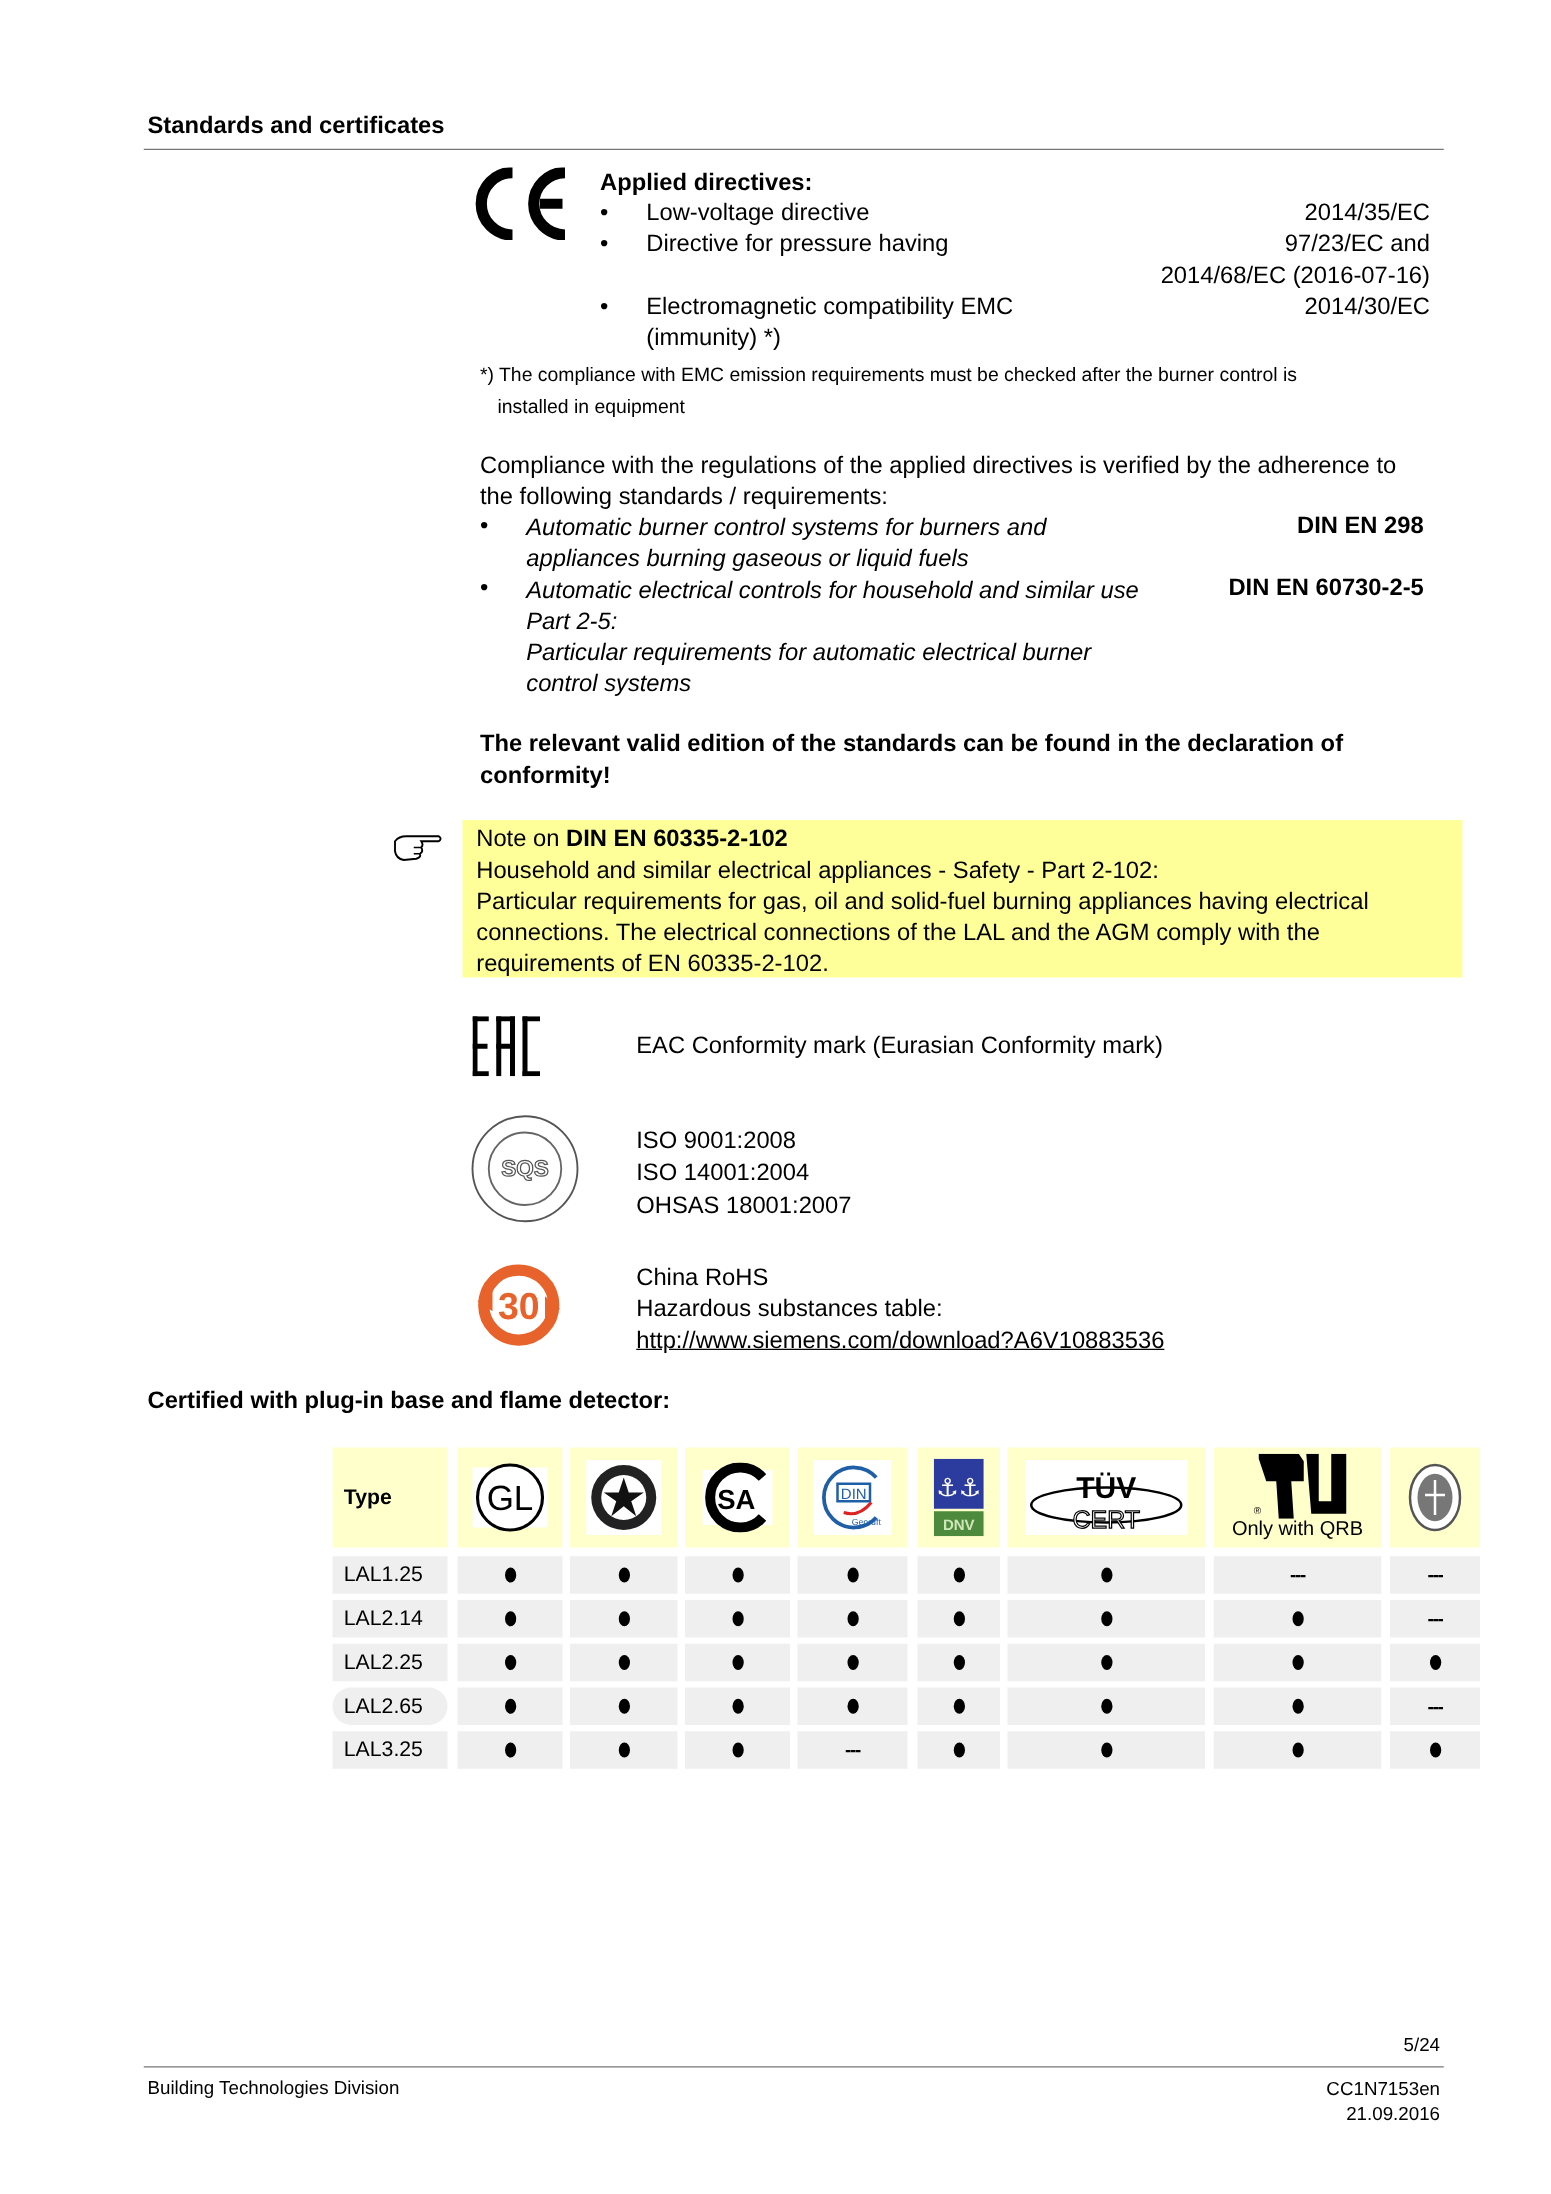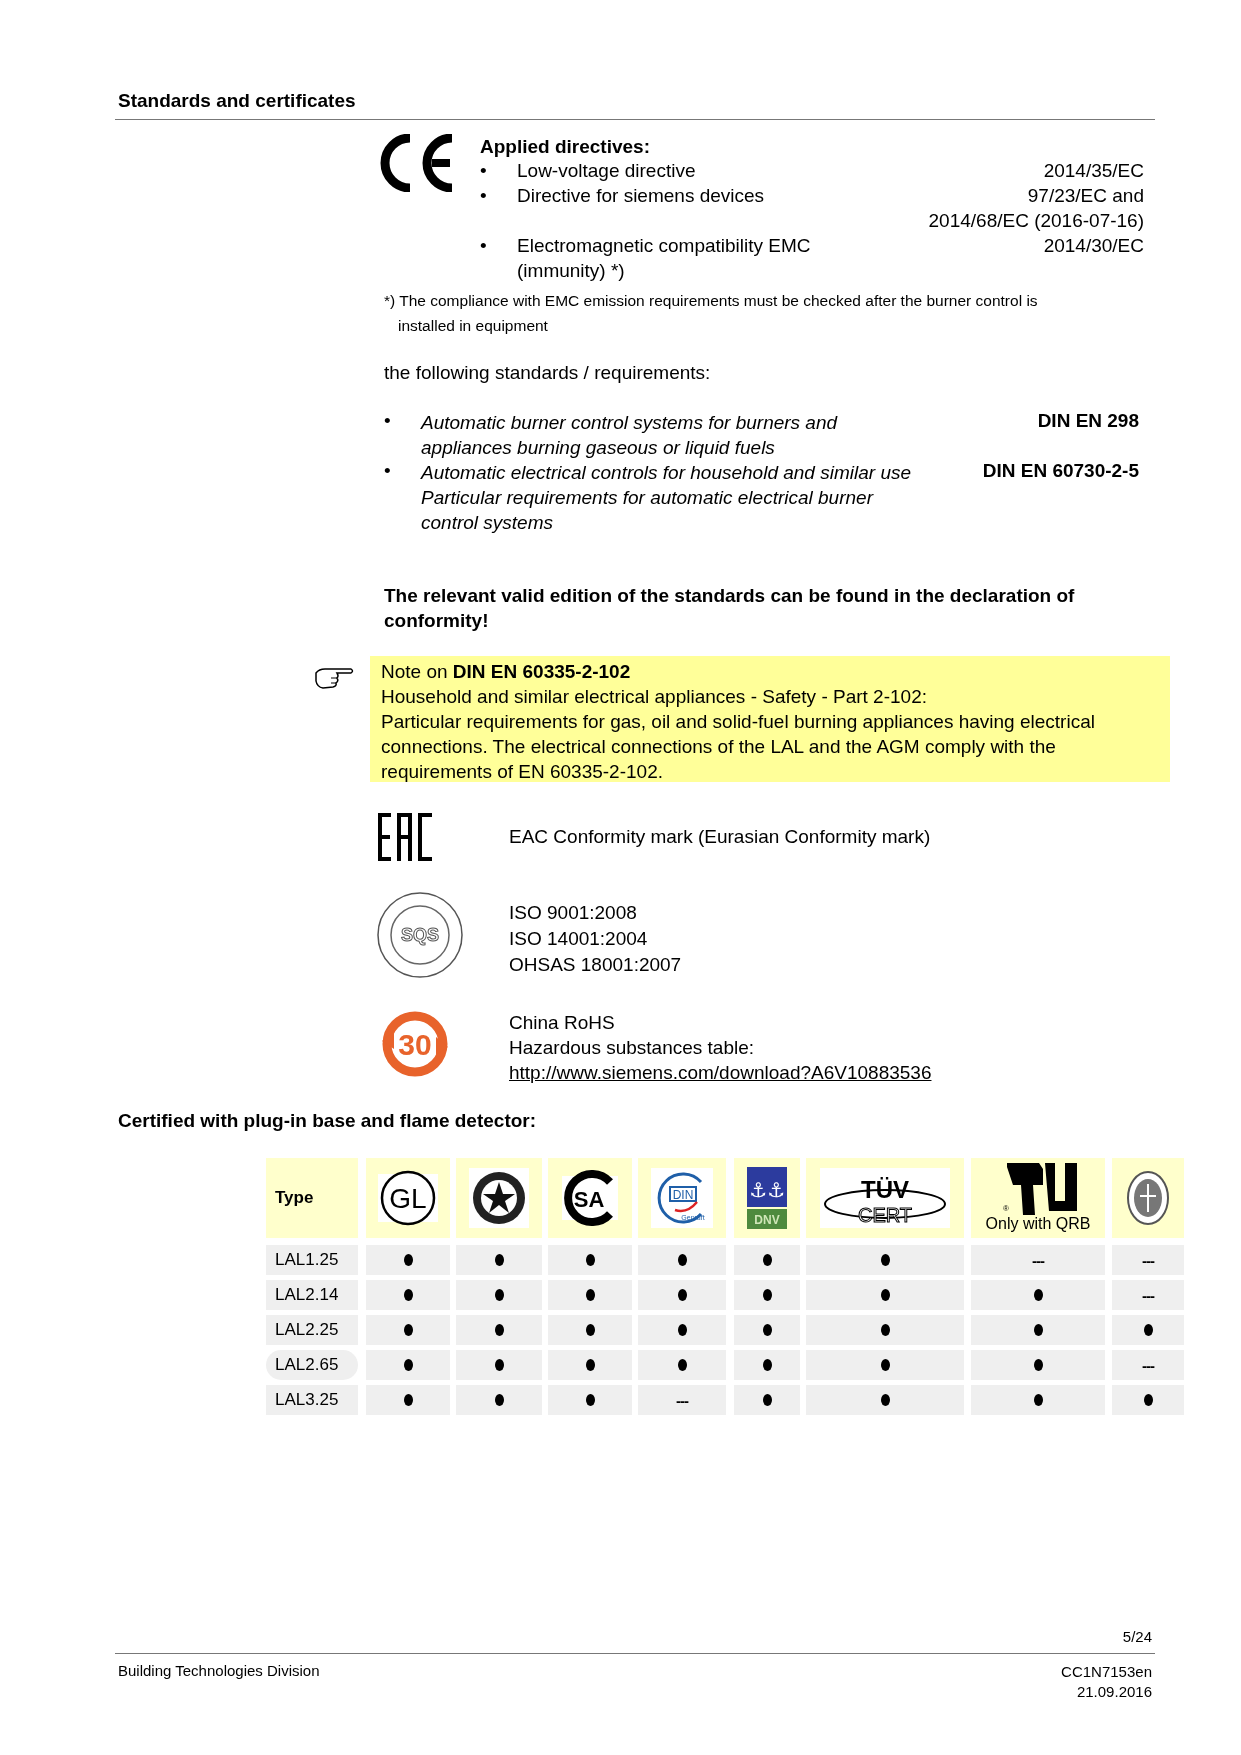--- a/index.html
+++ b/index.html
@@ -55,52 +55,54 @@
 </svg>
 <div class="abs dir-head">Applied directives:</div>
 
 <div>
   <span class="bullet" style="top:160px">•</span>
   <span class="dir-label" style="top:160px">Low-voltage directive</span>
   <span class="dir-value" style="top:160px">2014/35/EC</span>
 </div>
 <div>
   <span class="bullet" style="top:185px">•</span>
-  <span class="dir-label" style="top:185px">Directive for siemens devices</span>
+  <span class="dir-label" style="top:185px">Directive for pressure having</span>
   <span class="dir-value" style="top:185px">97/23/EC and</span>
   <span class="dir-value" style="top:210px">2014/68/EC (2016-07-16)</span>
 </div>
 <div>
   <span class="bullet" style="top:235px">•</span>
   <span class="dir-label" style="top:235px">Electromagnetic compatibility EMC</span>
   <span class="dir-label" style="top:260px">(immunity) *)</span>
   <span class="dir-value" style="top:235px">2014/30/EC</span>
 </div>
 
 <div class="abs footnote">
   <div>*) The compliance with EMC emission requirements must be checked after the burner control is</div>
   <div class="indent">installed in equipment</div>
 </div>
 
 <div class="abs para">
+  <div>Compliance with the regulations of the applied directives is verified by the adherence to</div>
   <div>the following standards / requirements:</div>
 </div>
 
 <div>
   <span class="std-bullet" style="top:410px">•</span>
   <div class="std-label" style="top:410px">
     <div>Automatic burner control systems for burners and</div>
     <div>appliances burning gaseous or liquid fuels</div>
   </div>
   <span class="std-value" style="top:410px">DIN EN 298</span>
 </div>
 <div>
   <span class="std-bullet" style="top:460px">•</span>
   <div class="std-label" style="top:460px">
     <div>Automatic electrical controls for household and similar use</div>
+    <div>Part 2-5:</div>
     <div>Particular requirements for automatic electrical burner</div>
     <div>control systems</div>
   </div>
   <span class="std-value" style="top:460px">DIN EN 60730-2-5</span>
 </div>
 
 <div class="abs bold-note">
   <div>The relevant valid edition of the standards can be found in the declaration of</div>
   <div>conformity!</div>
 </div>

